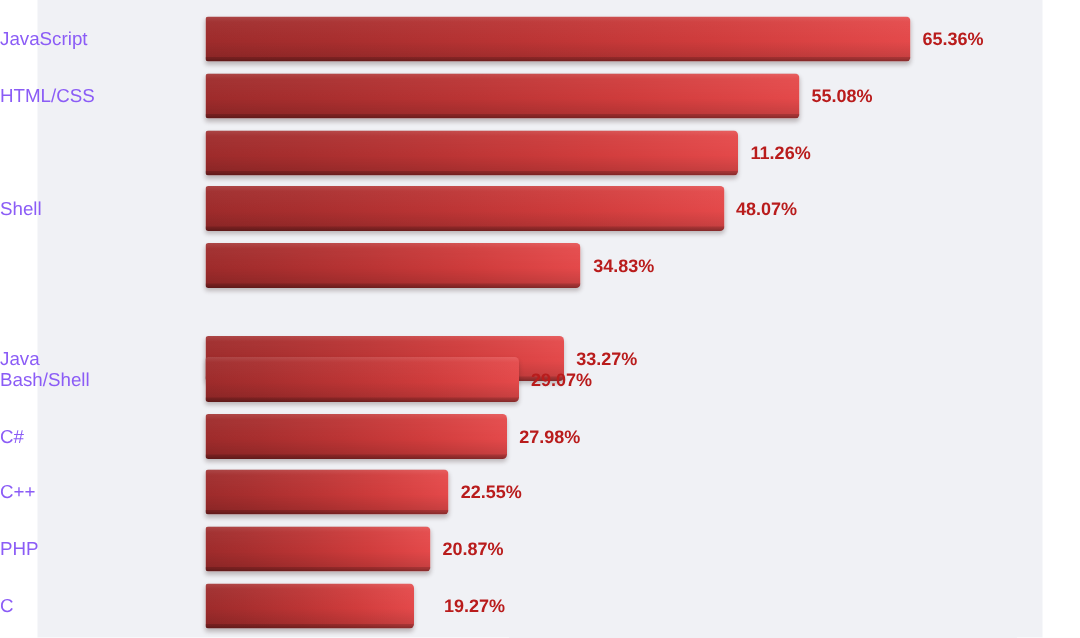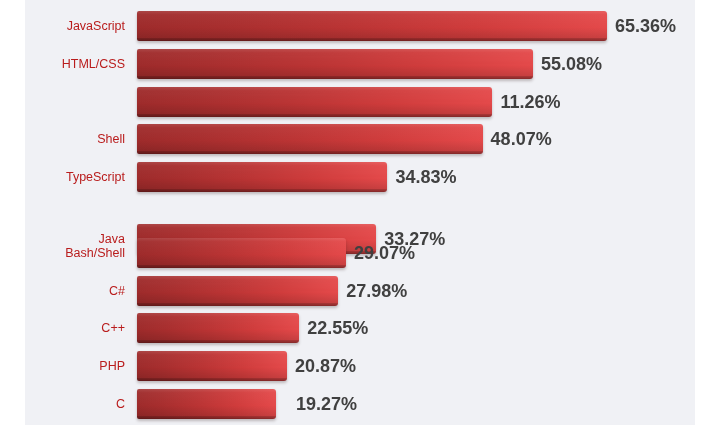--- a/index.html
+++ b/index.html
@@ -47,23 +47,22 @@
     display: block;
   }
 
   .cat-label {
     position: absolute;
     left: 0px;
     top: 0px;
     width: 125px;
     height: 30px;
     line-height: 30px;
-    text-align: right;
     font-size: 12.5px;
-    color: #b91c1c;
+    color: #8b5cf6;
     white-space: nowrap;
     overflow: hidden;
   }
 
   .bar-wrap {
     position: absolute;
     left: 137px;
     top: 0px;
     height: 30px;
   }
@@ -94,23 +93,23 @@
     height: 3px;
     background: rgba(0,0,0,0.16);
     border-radius: 0 0 3px 2px;
   }
 
   .value-label {
     position: absolute;
     top: 0px;
     height: 30px;
     line-height: 30px;
-    font-size: 18px;
+    font-size: 12px;
     font-weight: bold;
-    color: #404040;
+    color: #b91c1c;
     white-space: nowrap;
   }
 </style>
 </head>
 <body>
 
 <div id="chart-frame">
   <div id="plot-panel"></div>
   <div id="rows">
       <div class="bar-row" style="top: 11px;">
@@ -134,21 +133,20 @@
         <div class="value-label" style="left: 500.402px;">11.26%</div>
       </div>
       <div class="bar-row" style="top: 124.4px;">
         <div class="cat-label">Shell</div>
         <div class="bar-wrap" style="width: 345.623px;">
           <div class="bar" style="width: 345.623px;"></div>
         </div>
         <div class="value-label" style="left: 490.623px;">48.07%</div>
       </div>
       <div class="bar-row" style="top: 162.2px;">
-        <div class="cat-label">TypeScript</div>
         <div class="bar-wrap" style="width: 250.428px;">
           <div class="bar" style="width: 250.428px;"></div>
         </div>
         <div class="value-label" style="left: 395.428px;">34.83%</div>
       </div>
       <div class="bar-row" style="top: 200px; margin-top: 24px;">
         <div class="cat-label">Java</div>
         <div class="bar-wrap" style="width: 239.211px;">
           <div class="bar" style="width: 239.211px;"></div>
         </div>

